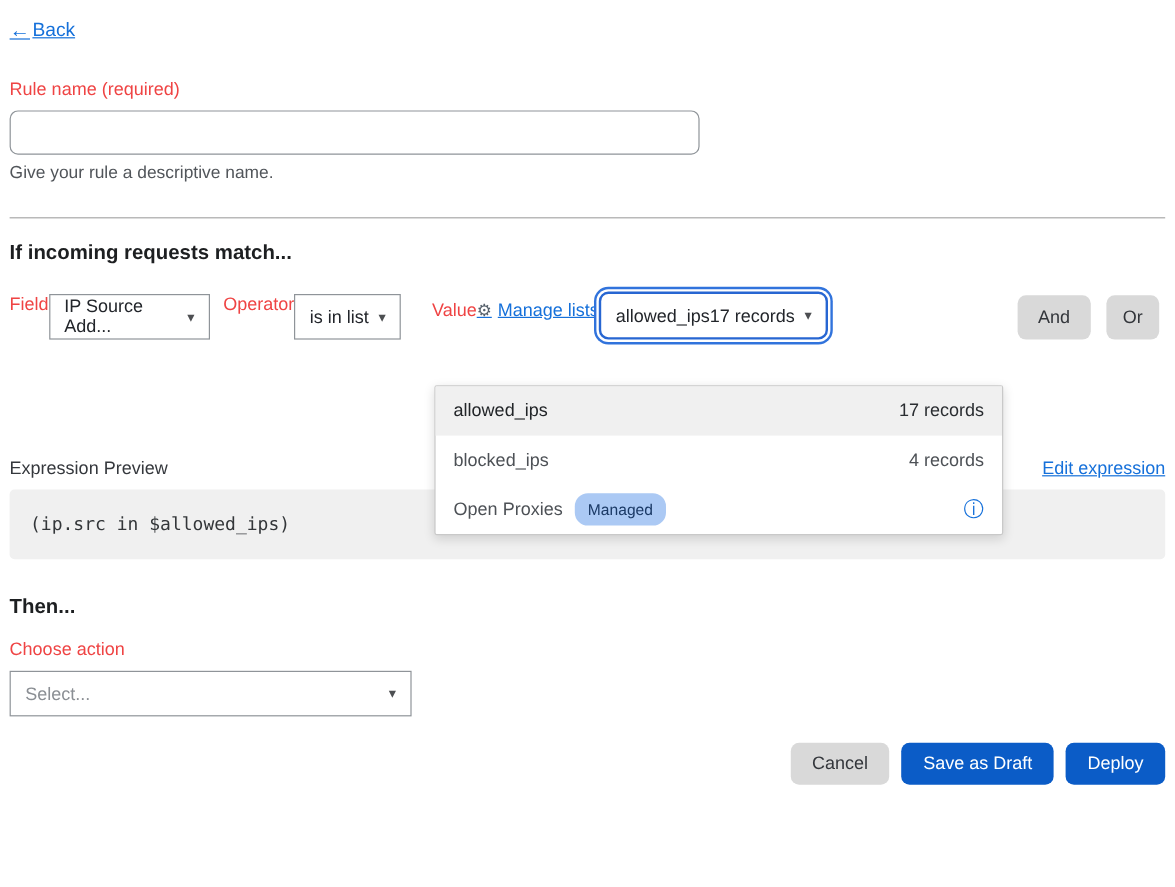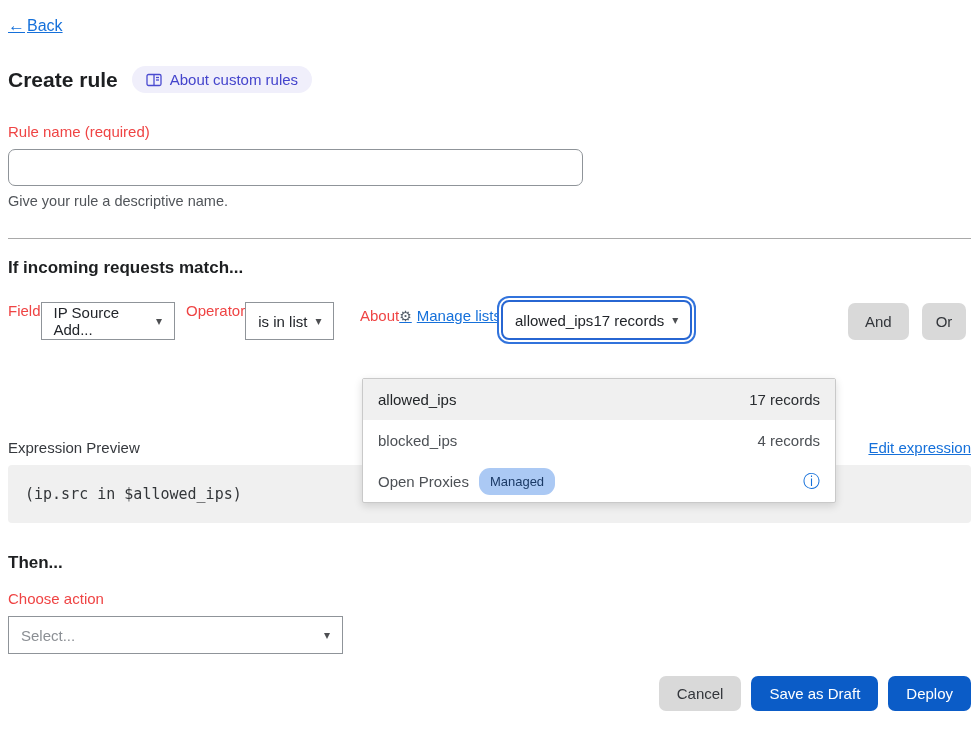--- a/index.html
+++ b/index.html
@@ -137,34 +137,20 @@
 
 <div class="page">
 
   <div class="back-row">
     <a class="back-link">
         <span class="back-arrow">←</span>
         <span>Back</span>
       </a>
   </div>
 
-  <div class="title-row">
-    <div class="page-title">Create rule</div>
-    <a class="about-pill">
-      <span>
-        <svg width="16" height="14" viewBox="0 0 16 14" fill="none" stroke="#4a4ad0" stroke-width="1.3">
-          <rect x="1" y="1.5" width="14" height="11" rx="1.5"></rect>
-          <line x1="8" y1="1.5" x2="8" y2="12.5"></line>
-          <line x1="10" y1="4.5" x2="13" y2="4.5"></line>
-          <line x1="10" y1="7" x2="13" y2="7"></line>
-        </svg>
-      </span>
-      <span>About custom rules</span>
-    </a>
-  </div>
 
   <div>
     <div class="field-label">Rule name (required)</div>
     <input class="text-input" type="text" value="" style="">
     <div class="helper-text">Give your rule a descriptive name.</div>
   </div>
 
   <hr class="divider">
 
   <div class="section-heading">If incoming requests match...</div>
@@ -181,21 +167,21 @@
     <div class="col col-operator">
       <div class="field-label">Operator</div>
       <div class="select">
         <span>is in list</span>
         <span class="chevron">▾</span>
       </div>
     </div>
 
     <div class="col col-value">
       <div class="value-label-row">
-        <div class="field-label">About</div>
+        <div class="field-label">Value</div>
         <a class="manage-lists">
           <span class="gear">⚙</span>
           <span>Manage lists</span>
         </a>
       </div>
       <div class="select select-focused">
         <span>allowed_ips</span>
         <span class="select-right">
           <span>17 records</span>
           <span class="chevron">▾</span>

